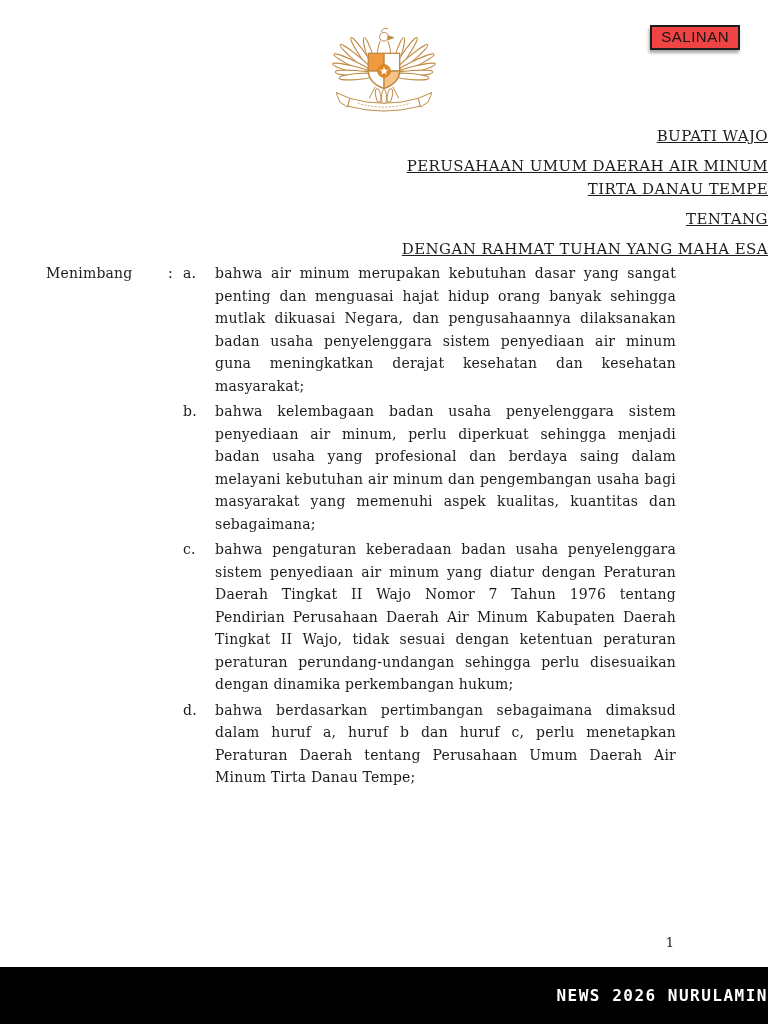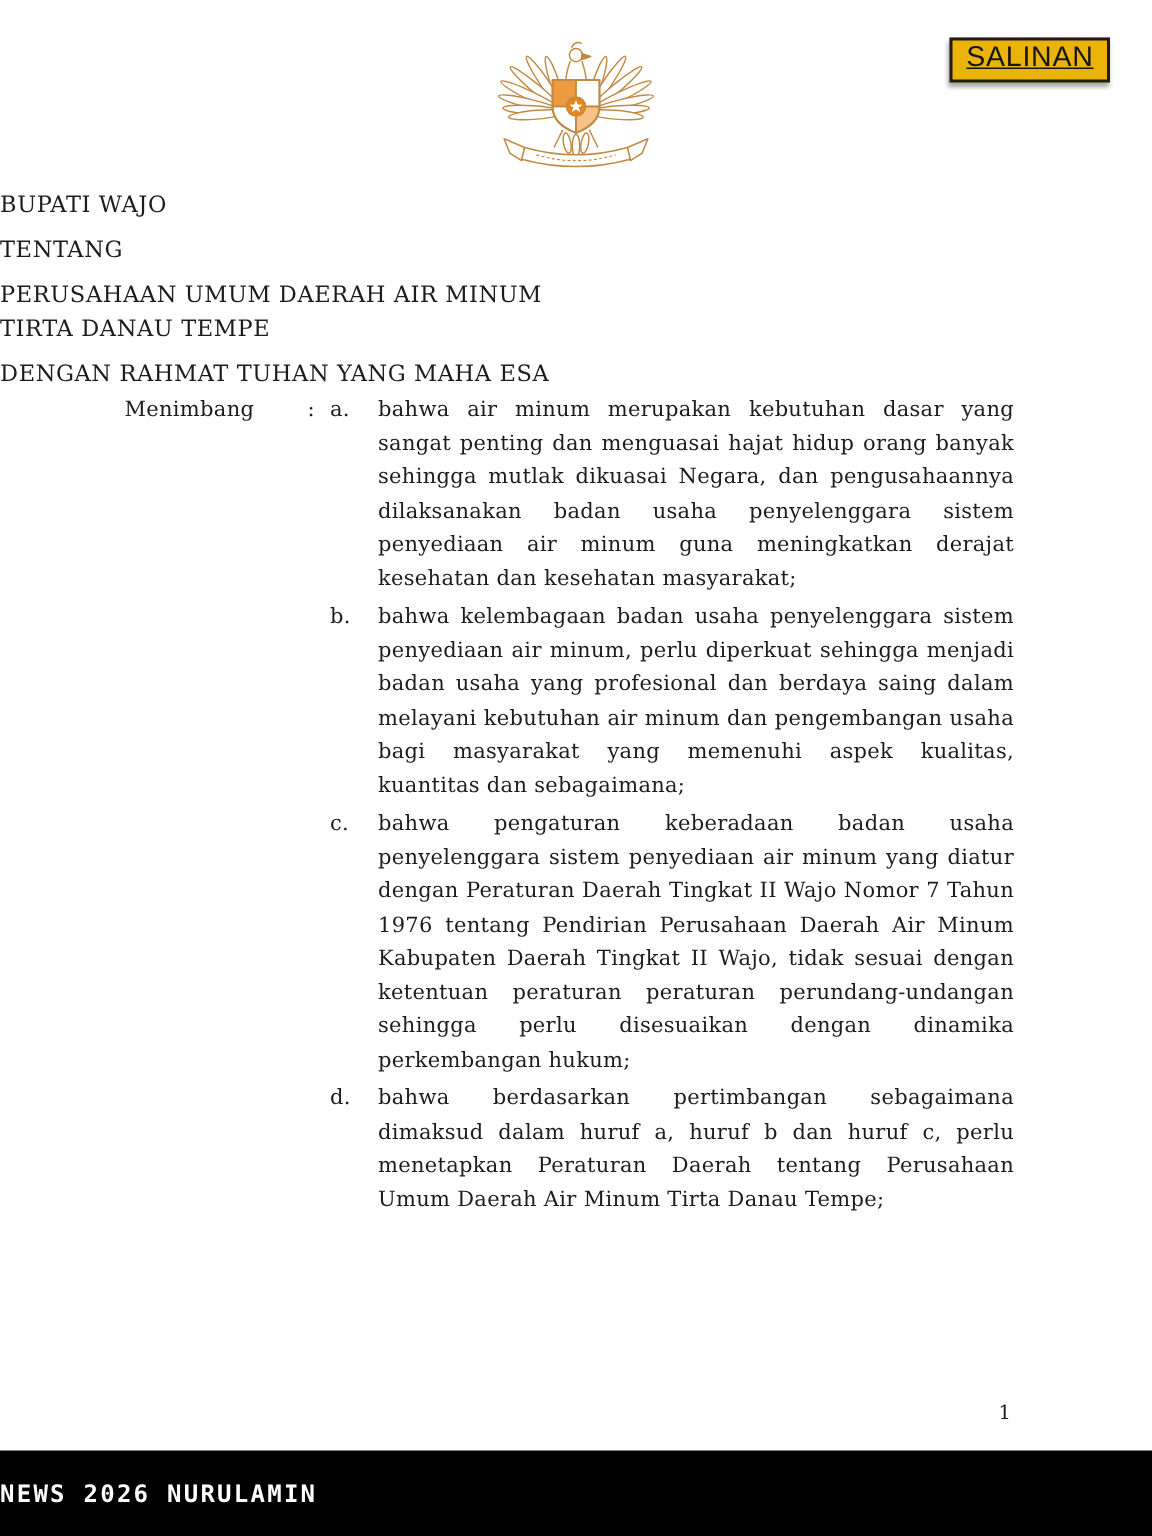--- a/index.html
+++ b/index.html
@@ -12,60 +12,59 @@
     color:#1c1c1c;
     overflow:hidden;
   }
 
   
   .stamp {
     position:absolute; top:25px; right:28px;
     border:2px solid #1d1d1d;
     padding:1px 9px 3px 9px;
     font-family:"Liberation Sans","DejaVu Sans",sans-serif;
-    font-size:19px; letter-spacing:.5px; color:#151515;
-    background:#eab308;
+    font-size:15px; letter-spacing:.5px; color:#151515;
+    background:#ef4444;
     box-shadow:-1px 3px 3px rgba(0,0,0,.35);
-    text-decoration:underline;
   }
 
   
   .emblem-wrap { padding-top:24px; text-align:center; }
   .emblem-wrap svg { display:inline-block; }
 
   
   .heads {
-    margin-top:7px; text-align:left;
-    font-size:15px; line-height:23px; letter-spacing:.4px;
+    margin-top:7px; text-align:right;
+    font-size:15px; line-height:23px; letter-spacing:.4px;text-decoration:underline;
   }
   .hgroup { margin-top:7px; }
   .hgroup:first-child { margin-top:0; }
 
   
   .body-block {
-    margin:1px 92px 0 83px;
+    margin:1px 92px 0 46px;
     font-size:14px; line-height:22.5px; letter-spacing:.2px;
   }
   .cons-row { display:flex; align-items:flex-start; }
   .cons-label { width:122px; flex:0 0 auto; }
   .cons-colon { width:15px; flex:0 0 auto; }
   .cons-items { flex:1 1 auto; }
   .cons-item { display:flex; margin-top:3px; }
   .cons-item:first-child { margin-top:0; }
   .cons-marker { width:32px; flex:0 0 auto; }
   .cons-text { flex:1 1 auto; text-align:justify; text-justify:inter-word; }
 
   
   .page-number { position:absolute; top:935px; right:94px; font-size:13px; }
 
   
   .footer {
     position:absolute; left:0; right:0; bottom:0; height:57px;
     background:#000;
-    display:flex; align-items:center; justify-content:flex-start;
+    display:flex; align-items:center; justify-content:flex-end;
   }
   .footer-text {
     color:#fff;
     font-family:"DejaVu Sans Mono","Liberation Mono",monospace;
     font-weight:bold; font-size:16px; letter-spacing:1.5px;
   }
 </style>
 </head>
 <body>
 
@@ -133,25 +132,25 @@
     </svg>
   </div>
 
   <div class="heads">
     <div class="hgroup">
       <div>BUPATI WAJO</div>
     </div>
     <div class="hgroup">
     </div>
     <div class="hgroup">
-      <div>TENTANG</div>
+      <div>PERUSAHAAN UMUM DAERAH AIR MINUM</div>
+      <div>TIRTA DANAU TEMPE</div>
     </div>
     <div class="hgroup">
-      <div>PERUSAHAAN UMUM DAERAH AIR MINUM</div>
-      <div>TIRTA DANAU TEMPE</div>
+      <div>TENTANG</div>
     </div>
     <div class="hgroup">
       <div>DENGAN RAHMAT TUHAN YANG MAHA ESA</div>
     </div>
   </div>
 
   <div class="body-block">
     <div class="cons-row">
       <div class="cons-label">Menimbang</div>
       <div class="cons-colon">:</div>

